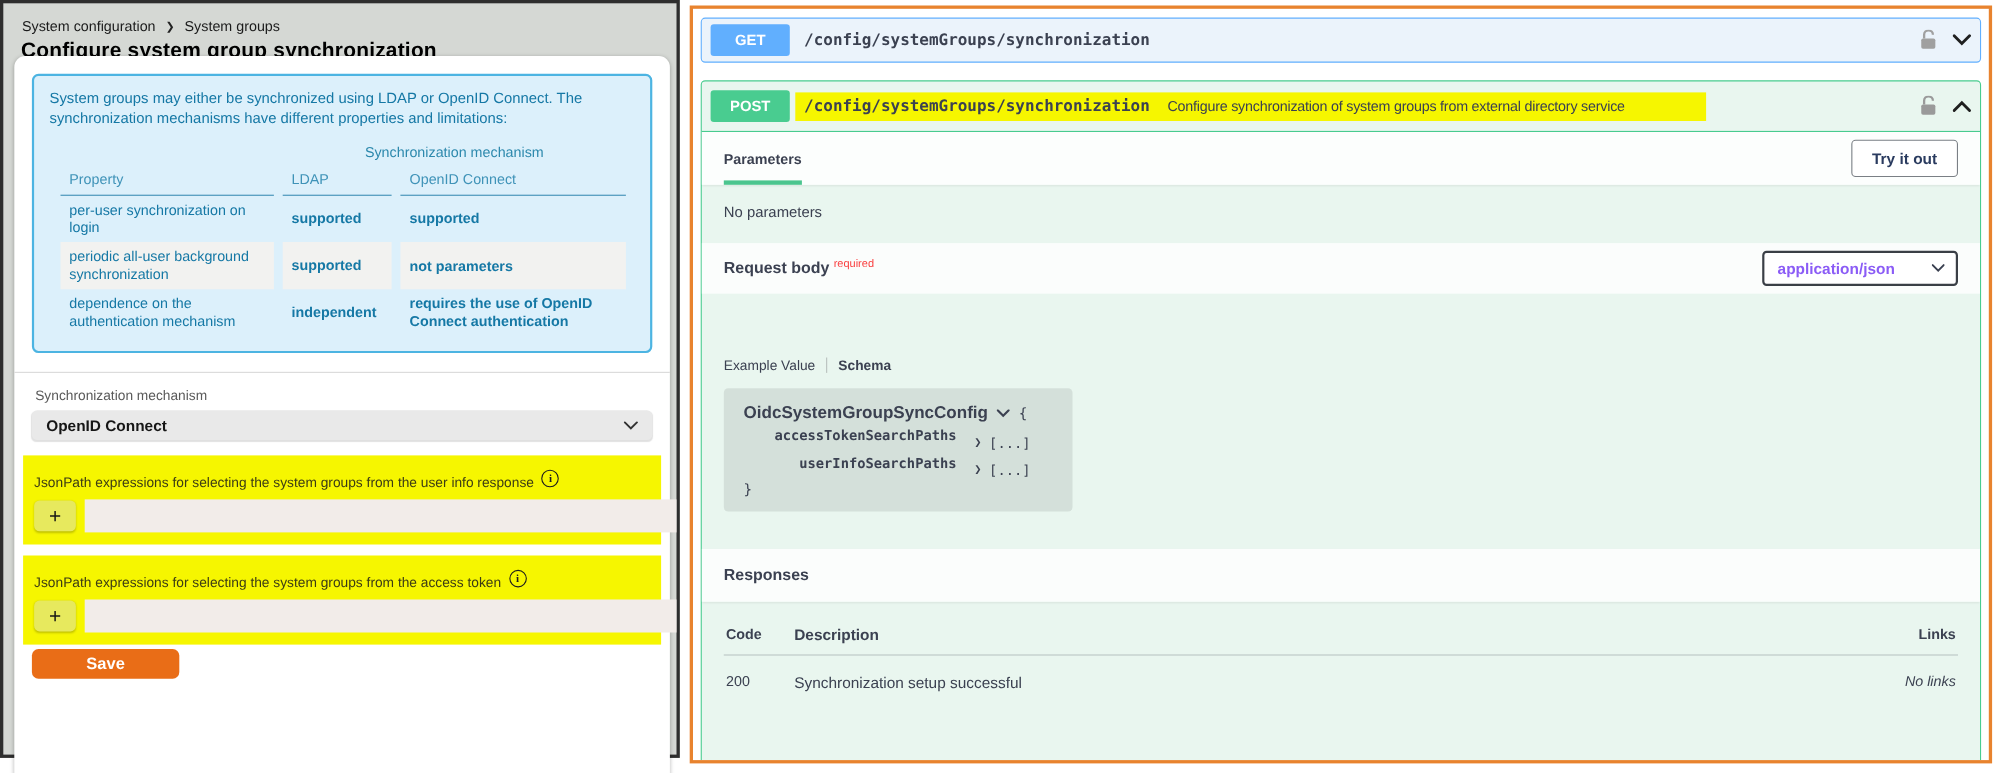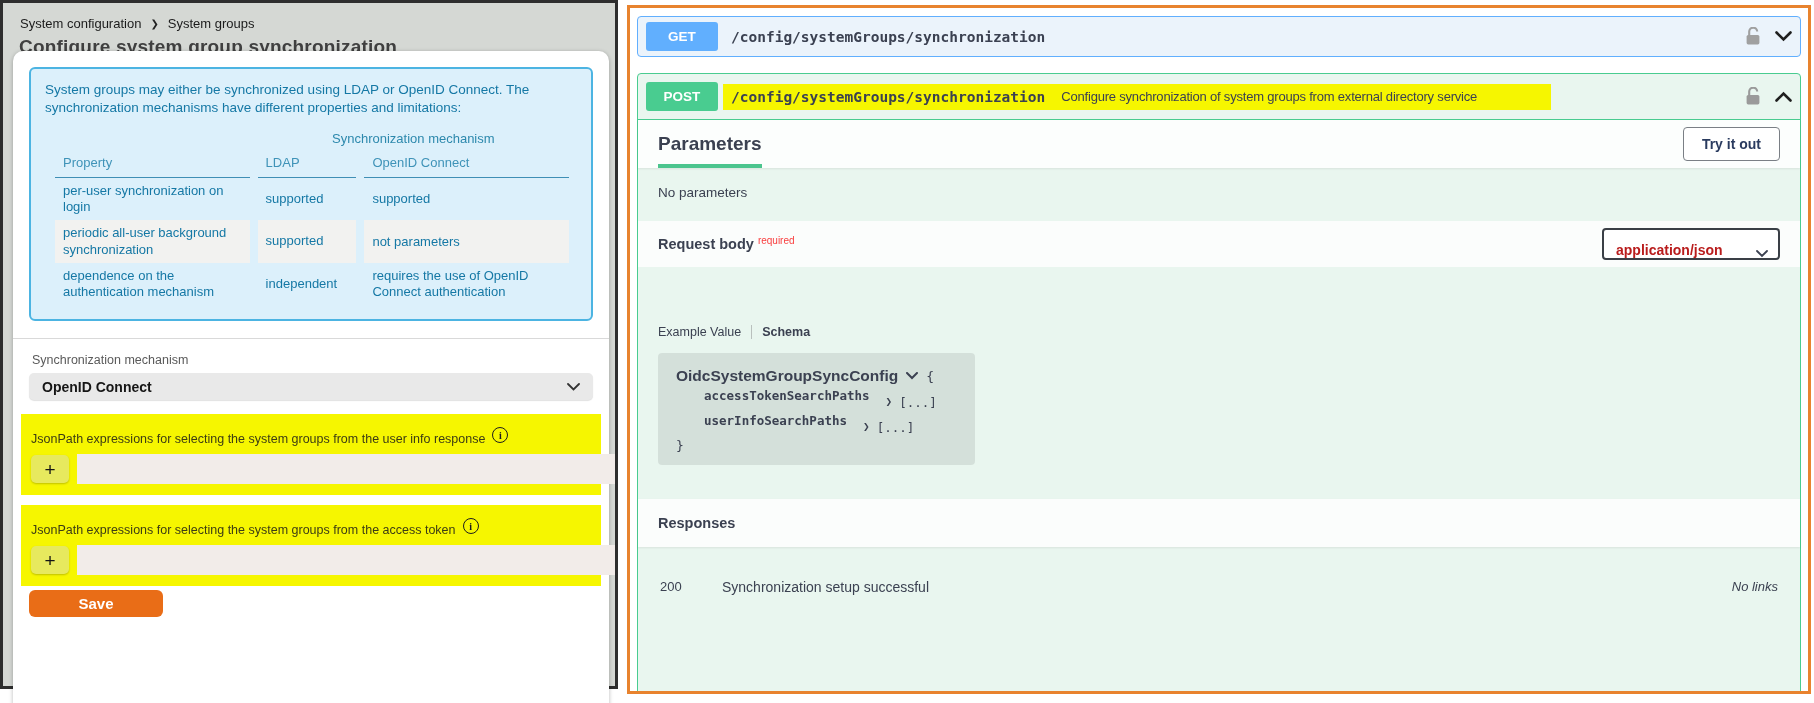--- a/index.html
+++ b/index.html
@@ -4,32 +4,32 @@
 <style>
   * { box-sizing: border-box; margin: 0; padding: 0; }
   html,body { width:1814px; height:703px; background:#fff; font-family:"Liberation Sans",sans-serif; position:relative; overflow:hidden; }
 
   
   .left-panel{ position:absolute; left:0; top:0; width:618px; height:689px;
     background:#d5d8d4; border:3px solid #2e2e2e; }
   .breadcrumb{ display:flex; align-items:center; gap:9px; padding:13px 0 0 17px; font-size:13px; color:#1b1b1b; }
   .crumb{ cursor:pointer; }
   .crumb-chev{ font-size:10px; color:#222; }
-  .page-title{ padding:5px 0 0 16px; font-size:19px; font-weight:800; color:#404040; letter-spacing:.2px; }
+  .page-title{ padding:5px 0 0 16px; font-size:19px; font-weight:800; color:#000000; letter-spacing:.2px; }
   .card{ position:absolute; left:10px; top:48px; width:596px; height:690px; background:#fff;
     border-radius:10px; box-shadow:0 1px 4px rgba(0,0,0,.28); padding:16px 16px 14px; }
 
   .info-box{ border:2px solid var(--info_border,#4cb4e2); background:#dcf0fb; border-radius:6px;
     color:var(--info_box_blue,#1578a5); padding:12px 14px 10px; font-size:13.5px; line-height:1.3; }
   .info-table{ border-collapse:separate; border-spacing:8px 0; margin:10px 0 4px 2px; font-size:13px; }
   .info-table td, .info-table th{ text-align:left; vertical-align:middle; padding:5px 8px 5px 8px; }
   .grp-hd{ text-align:center !important; font-weight:normal; color:#2d89ad; padding-bottom:2px !important; }
   .col-hd{ font-weight:normal; color:#3f93b8; border-bottom:1px solid #3f8fb5; }
   .info-table .prop{ font-weight:normal; width:204px; line-height:1.25;margin-left:32px; }
-  .info-table .val{ font-weight:normal; vertical-align:middle; }
+  .info-table .val{ font-weight:bold; vertical-align:middle; }
   .info-table .c-ldap{ width:100px; }
   .info-table .c-oidc{ width:216px; line-height:1.25; }
   .row-alt td{ background:#f2f2f0; }
 
   .hdivider{ height:1px; background:#d9d9d9; margin:17px -16px 14px; }
   .field-label{ font-size:12.5px; color:#5a5a5a; margin:0 0 6px 3px; }
   .select-box{ background:#e9e9e9; border-radius:5px; height:27px; display:flex; align-items:center;
     padding:0 13px; font-weight:bold; font-size:14px; color:#161616; cursor:pointer;
     box-shadow:0 1px 1px rgba(0,0,0,.12); }
   .select-box .chev{ margin-left:auto; }
@@ -69,49 +69,49 @@
     padding:5px 12px 5px 0; width:828px; min-width:0; }
   .hl-wrap .path{ margin-left:8px; }
   .op-desc{ font-size:13px; color:#3b4151; margin-left:16px; letter-spacing:-0.2px; white-space:nowrap; overflow:hidden; }
   .summary .spacer{ flex:1; }
   .lock-btn{ background:none; border:none; cursor:pointer; display:flex; align-items:center; margin-right:14px; }
   .chev{ display:flex; align-items:center; }
 
   .sect-header{ display:flex; align-items:center; padding:0 20px; height:48px;
     background:rgba(255,255,255,.85); box-shadow:0 1px 2px rgba(0,0,0,.08); }
   .param-tab{ position:relative; height:100%; display:flex; align-items:center; font-weight:bold;
-    font-size:19px; color:#3b4151; cursor:pointer; }
+    font-size:13px; color:#3b4151; cursor:pointer; }
   .param-tab::after{ content:""; position:absolute; left:0; right:0; bottom:0; height:4px; background:#4bc58e; }
   .tryout-btn{ margin-left:auto; background:#fff; border:1.5px solid #7a7f85; border-radius:4px;
     color:#2a3b5f; font-weight:bold; font-size:14px; padding:8px 18px; cursor:pointer; }
 
   .no-params{ padding:17px 20px 21px; font-size:13.5px; color:#3b4151; }
 
   .reqbody-row{ background:rgba(255,255,255,.8); display:flex; align-items:center; padding:6px 20px; height:46px; }
   .reqbody-label{ font-weight:bold; font-size:14.5px; color:#3b4151; }
   .required-badge{ color:var(--required_red,#f93e3e); font-size:10px; vertical-align:top; position:relative; top:-4px; margin-left:4px; }
   .ct-select{ margin-left:auto; border:2px solid #3a3f46; border-radius:4px; background:#fff; height:32px;
-    display:flex; align-items:flex-end; padding:0 10px 0 12px; font-size:14px; font-weight:bold; color:#b91c1c;
+    display:flex; align-items:center; padding:0 10px 0 12px; font-size:14px; font-weight:bold; color:#8b5cf6;
     width:178px; cursor:pointer; }
   .ct-select .chev{ margin-left:auto; }
 
   .post-body{ padding:42px 20px 20px; }
   .body-desc{ font-size:13px; color:#3b4151; }
   .tabs-row{ display:flex; align-items:center; gap:10px; margin:16px 0 14px; font-size:12.5px; color:#3b4151; }
   .tab-example{ cursor:pointer; }
   .tab-sep{ width:1px; height:14px; background:#b9c0bd; }
   .tab-schema{ font-weight:bold; cursor:pointer; }
 
   .model-box{ background:rgba(0,0,0,.085); border-radius:4px; display:inline-block;
     padding:14px 22px 12px 18px; min-width:250px; }
   .model-title-row{ display:flex; align-items:center; gap:8px; cursor:pointer; }
   .model-name{ font-weight:800; font-size:15.5px; color:#3b4151; }
   .brace{ font-family:"DejaVu Sans Mono",monospace; font-size:13px; color:#3b4151; }
   .prop-row{ display:flex; align-items:flex-start; margin:3px 16px 3px 28px;
-    font-family:"DejaVu Sans Mono",monospace; font-size:12.5px; color:#3b4151; }
+    font-family:"DejaVu Sans Mono",monospace; font-size:12.5px; color:#3b4151;justify-content:flex-end; }
   .prop-name{ font-weight:bold; }
   .prop-toggle{ display:flex; gap:7px; margin-left:16px; margin-top:7px; cursor:pointer;
     background:none; border:none; font-family:"DejaVu Sans Mono",monospace; font-size:12.5px; color:#3b4151; }
   .prop-arrow{ font-weight:bold; font-size:11px; }
   .model-close{ margin-top:2px; }
 
   .responses-header{ background:rgba(255,255,255,.8); display:flex; align-items:center; padding:0 20px;
     height:48px; font-weight:bold; font-size:14.5px; color:#3b4151; box-shadow:0 1px 2px rgba(0,0,0,.08);
     margin-top:14px; }
   .responses-table{ padding:16px 20px 10px; flex:1; }
@@ -297,20 +297,25 @@
             <span>[...]</span>
           </button>
         </div>
         <div class="brace model-close">}</div>
       </div>
     </div>
 
     <div class="responses-header">Responses</div>
 
     <div class="responses-table">
+      <div class="rt-head">
+        <span class="col-code">Code</span>
+        <span class="col-desc">Description</span>
+        <span class="col-links">Links</span>
+      </div>
       <div class="rt-row">
         <span class="col-code">200</span>
         <span class="col-desc">Synchronization setup successful</span>
         <span class="col-links">No links</span>
       </div>
     </div>
   </div>
 </div>
 
 </body></html>

